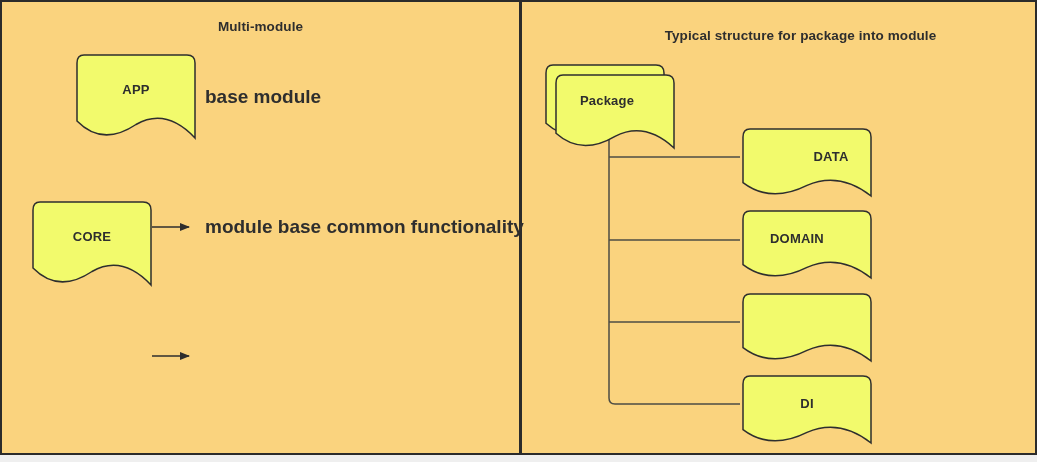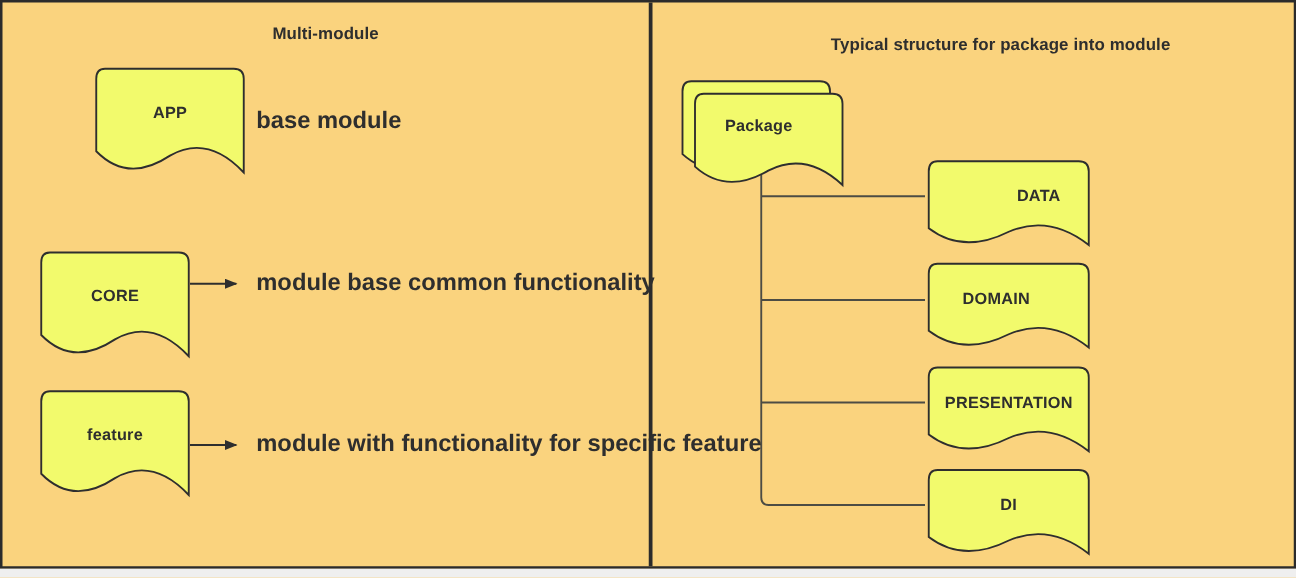--- a/index.html
+++ b/index.html
@@ -90,30 +90,23 @@
     <div class="doc-label" style="height:70px;">APP</div>
   </div>
 
   <div class="doc" style="left:30px; top:199px; width:120px; height:86px;">
     <svg width="120" height="86" viewBox="0 0 120 86">
       <path d="M8 1 L111 1 Q119 1 119 9 L119 84 Q90 53.3 60 70.5 Q26.4 92.9 1 67 L1 9 Q1 1 8 1 Z"></path>
     </svg>
     <div class="doc-label" style="height:70px;">CORE</div>
   </div>
 
-  <div class="doc" style="left:30px; top:310px; width:120px; height:86px;">
-    <svg width="120" height="86" viewBox="0 0 120 86">
-      <path d="M8 1 L111 1 Q119 1 119 9 L119 84 Q90 53.3 60 70.5 Q26.4 92.9 1 67 L1 9 Q1 1 8 1 Z"></path>
-    </svg>
-    <div class="doc-label" style="height:70px;">feature</div>
-  </div>
 
   <div class="desc" style="left:203px; top:85px;">base module</div>
   <div class="desc" style="left:203px; top:215px;">module base common functionality</div>
-  <div class="desc" style="left:203px; top:344px;">module with functionality for specific feature</div>
 
   <div class="doc" style="left:543px; top:62px; width:130px; height:86px;">
     <svg width="130" height="86" viewBox="0 0 130 86">
       <path d="M8 1 L111 1 Q119 1 119 9 L119 74 Q90 47.1 60 62.3 Q26.4 82.1 1 59.3 L1 9 Q1 1 8 1 Z"></path>
       <path transform="translate(10,10)" d="M8 1 L111 1 Q119 1 119 9 L119 74 Q90 47.1 60 62.3 Q26.4 82.1 1 59.3 L1 9 Q1 1 8 1 Z"></path>
     </svg>
     <div class="doc-label" style="left:10px; top:10px; right:16px; height:52px;">Package</div>
   </div>
 
   <div class="doc" style="left:740px; top:126px; width:130px; height:70px;">
@@ -127,21 +120,20 @@
     <svg width="130" height="70" viewBox="0 0 130 70">
       <path d="M8 1 L121 1 Q129 1 129 9 L129 68 Q97.5 43.4 65 57.4 Q28.6 75.6 1 54.6 L1 9 Q1 1 8 1 Z"></path>
     </svg>
     <div class="doc-label" style="height:57px;">DOMAIN</div>
   </div>
 
   <div class="doc" style="left:740px; top:291px; width:130px; height:70px;">
     <svg width="130" height="70" viewBox="0 0 130 70">
       <path d="M8 1 L121 1 Q129 1 129 9 L129 68 Q97.5 43.4 65 57.4 Q28.6 75.6 1 54.6 L1 9 Q1 1 8 1 Z"></path>
     </svg>
-    <div class="doc-label" style="height:57px;">PRESENTATION</div>
   </div>
 
   <div class="doc" style="left:740px; top:373px; width:130px; height:70px;">
     <svg width="130" height="70" viewBox="0 0 130 70">
       <path d="M8 1 L121 1 Q129 1 129 9 L129 68 Q97.5 43.4 65 57.4 Q28.6 75.6 1 54.6 L1 9 Q1 1 8 1 Z"></path>
     </svg>
     <div class="doc-label" style="height:57px;text-align:right;">DI</div>
   </div>
 
   <div class="divider"></div>

